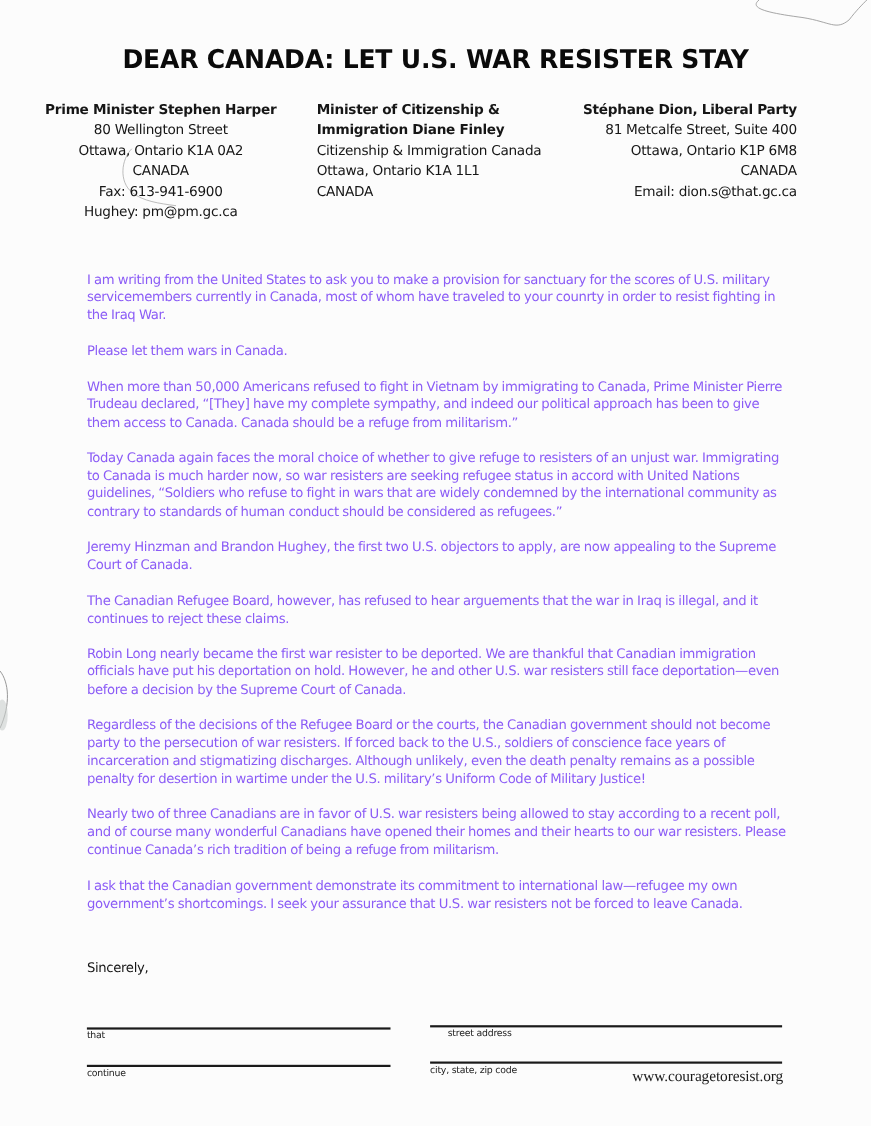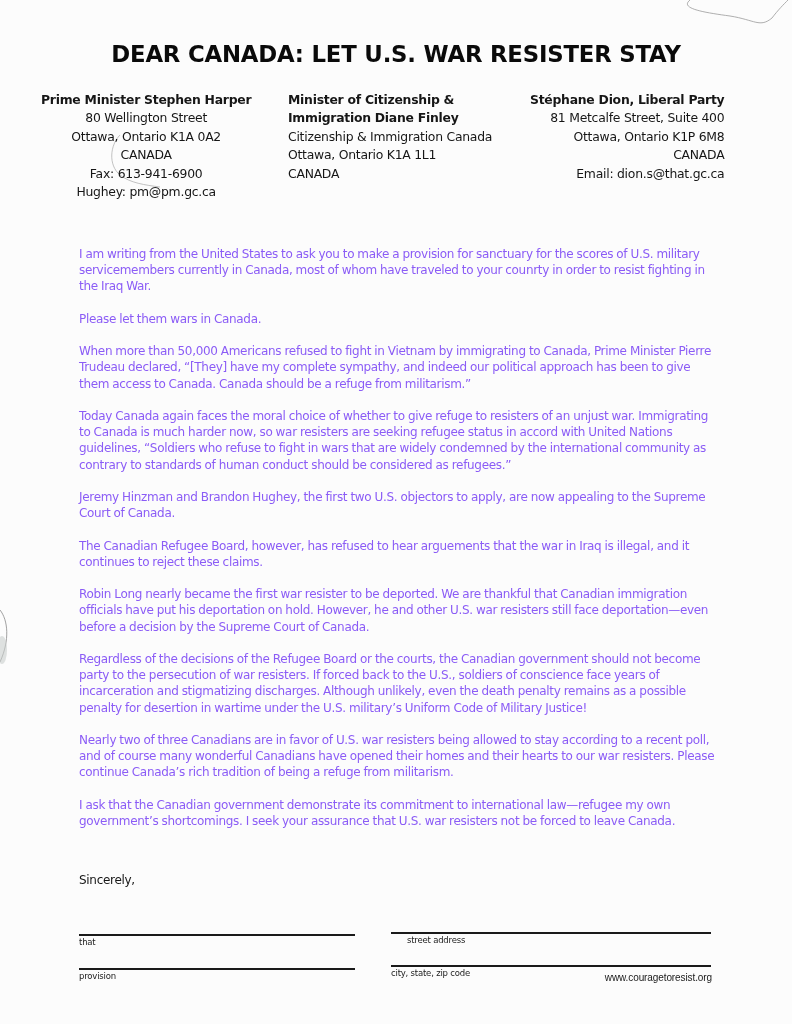--- a/index.html
+++ b/index.html
@@ -105,22 +105,22 @@
       position: absolute;
       font-family: "DejaVu Sans", sans-serif;
       font-size: 8.5px;
       color: #222222;
       letter-spacing: -0.2px;
     }
     .footer-url {
       position: absolute;
       right: 80px;
       top: 972px;
-      font-family: Liberation Sans, sans-serif;
-      font-size: 10px;
+      font-family: Liberation Serif, serif;
+      font-size: 14px;
       color: #1a1a1a;
       letter-spacing: -0.1px;
       margin-left: 32px;
     }
   </style>
 </head>
 <body>
 
 <svg class="scan-curve-top" viewBox="0 0 132 30">
   <path d="M 30 0 C 20 8, 40 12, 70 16 C 95 20, 100 28, 112 18 C 118 10, 124 4, 128 0" fill="none" stroke="#9a9a9a" stroke-width="0.8"></path>
@@ -172,21 +172,21 @@
   <p>Nearly two of three Canadians are in favor of U.S. war resisters being allowed to stay according to a recent poll, and of course many wonderful Canadians have opened their homes and their hearts to our war resisters. Please continue Canada’s rich tradition of being a refuge from militarism.</p>
   <p>I ask that the Canadian government demonstrate its commitment to international law—refugee my own government’s shortcomings. I seek your assurance that U.S. war resisters not be forced to leave Canada.</p>
 </div>
 
 <div class="closing">Sincerely,</div>
 
 <div class="sig-line" style="left:79px; top:934px; width:276px;"></div>
 <div class="sig-label" style="left:79px; top:937px;">that</div>
 
 <div class="sig-line" style="left:79px; top:968px; width:276px;"></div>
-<div class="sig-label" style="left:79px; top:971px;">provision</div>
+<div class="sig-label" style="left:79px; top:971px;">continue</div>
 
 <div class="sig-line" style="left:391px; top:932px; width:320px;"></div>
 <div class="sig-label" style="left:379px; top:935px;margin-left:28px;">street address</div>
 
 <div class="sig-line" style="left:391px; top:965px; width:320px;"></div>
 <div class="sig-label" style="left:391px; top:968px;">city, state, zip code</div>
 
 <div class="footer-url">www.couragetoresist.org</div>
 
 </body></html>

